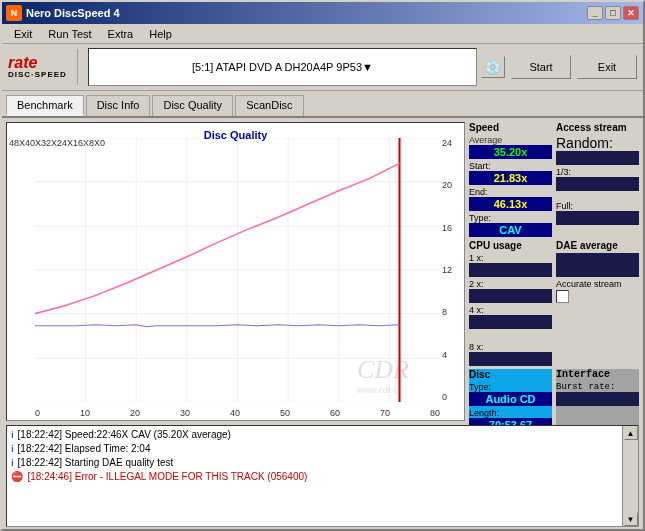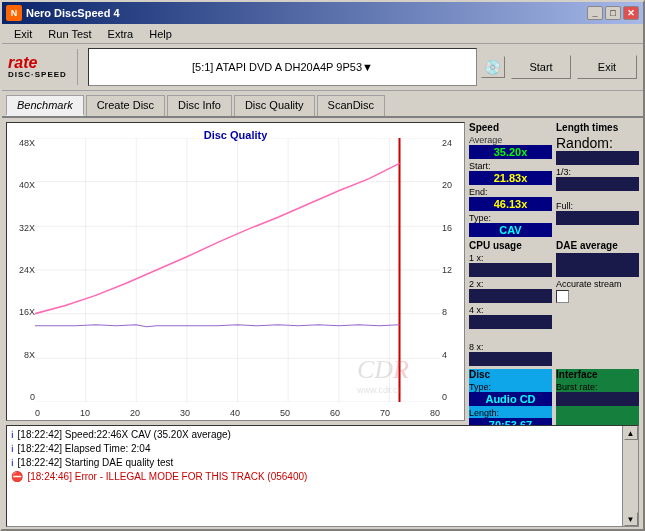--- a/index.html
+++ b/index.html
@@ -17,21 +17,21 @@
 
     
     .menu-bar { background: #d4d0c8; height: 20px; display: flex; align-items: center; padding: 0 4px; border-bottom: 1px solid #a0a0a0; }
     .menu-item { padding: 2px 8px; font-size: 11px; cursor: pointer; }
     .drive-combo { border: 1px inset #a0a0a0; background: white; padding: 2px 4px; font-size: 11px; flex: 1; height: 22px; display: flex; align-items: center; justify-content: space-between; cursor: pointer; }
     .drive-icon-btn { width: 24px; height: 24px; border: 1px outset #d4d0c8; background: #d4d0c8; display: flex; align-items: center; justify-content: center; cursor: pointer; }
 
     
     .action-btn { min-width: 60px; height: 24px; border: 1px outset #d4d0c8; background: #d4d0c8; padding: 0 8px; cursor: pointer; font-size: 11px; }
     .tab { padding: 3px 10px; border: 1px solid #a0a0a0; border-bottom: none; background: #d4d0c8; cursor: pointer; font-size: 11px; margin-right: 2px; }
-    .tab.active { background: #f0f0f0; border-bottom: 2px solid #f0f0f0; z-index: 1; font-style: italic; }
+    .tab.active { background: #f0f0f0; border-bottom: 2px solid #f0f0f0; z-index: 1; }
     .log-entry { display: flex; align-items: flex-start; gap: 4px; font-size: 10px; line-height: 14px; }
 
     
     .window { border: 2px outset #d4d0c8; background: #d4d0c8; width: 645px; height: 531px; display: flex; flex-direction: column; }
 
     
     .val-green { background: #000080; color: #00ff00; font-weight: bold; font-size: 11px; padding: 1px 4px; text-align: center; display: block; }
     .val-yellow { background: #000080; color: #ffff00; font-weight: bold; font-size: 11px; padding: 1px 4px; text-align: center; display: block; }
     .val-cyan { background: #000080; color: #00ffff; font-weight: bold; font-size: 11px; padding: 1px 4px; text-align: center; display: block; }
     .val-dark { background: #1a1a4a; height: 14px; display: block; }
@@ -81,33 +81,32 @@
       <div class="drive-icon-btn" style="width:24px; height:22px; border:1px outset #d4d0c8; background:#d4d0c8; display:flex; align-items:center; justify-content:center; cursor:pointer;">
         <span style="font-size:14px;">💿</span>
       </div>
     </div>
     <button class="action-btn">Start</button>
     <button class="action-btn">Exit</button>
   </div>
 
   <div style="display:flex; padding:4px 4px 0; background:#d4d0c8; border-bottom:2px solid #808080;">
     <div class="tab active">Benchmark</div>
-    <div class="tab">Create Disc</div>
     <div class="tab">Disc Info</div>
     <div class="tab">Disc Quality</div>
     <div class="tab">ScanDisc</div>
   </div>
 
   <div style="display:flex; flex:1; padding:4px; gap:4px; background:#d4d0c8; overflow:hidden; height:300px;">
 
     <div style="flex:1; background:white; border:1px inset #888; position:relative; overflow:hidden;">
 
       <div style="position:absolute; top:6px; left:50%; transform:translateX(-50%); font-size:11px; font-weight:bold; color:#0000aa; z-index:2;">Disc Quality</div>
 
-      <div style="position:absolute; left:2px; top:15px; bottom:18px; width:26px; display:flex; flex-direction:column; justify-content:space-between; font-size:9px; color:#333; text-align:right;">
+      <div style="position:absolute; left:2px; top:15px; bottom:18px; width:26px; display:flex; justify-content:space-between; font-size:9px; color:#333; text-align:right;">
         <span>48X</span>
         <span>40X</span>
         <span>32X</span>
         <span>24X</span>
         <span>16X</span>
         <span>8X</span>
         <span>0</span>
       </div>
 
       <div style="position:absolute; right:2px; top:15px; bottom:18px; width:20px; display:flex; flex-direction:column; justify-content:space-between; font-size:9px; color:#333; text-align:left;">
@@ -178,21 +177,21 @@
             <span style="font-size:9px;">End:</span>
           </div>
           <div class="val-yellow">46.13x</div>
           <div style="display:flex; justify-content:space-between; align-items:center; margin-top:2px;">
             <span style="font-size:9px;">Type:</span>
           </div>
           <div class="val-cyan">CAV</div>
         </div>
 
         <div style="flex:1; background:#d4d0c8;">
-          <div style="font-weight:bold; font-size:10px; margin-bottom:2px;">Length times</div>
+          <div style="font-weight:bold; font-size:10px; margin-bottom:2px;">Access stream</div>
           <div style="font-size:14px;">Random:</div>
           <div class="val-dark"></div>
           <div style="font-size:9px; margin-top:2px;">1/3:</div>
           <div class="val-dark"></div>
           <div style="font-size:9px; margin-top:10px;">Full:</div>
           <div class="val-dark"></div>
         </div>
       </div>
 
       <div style="display:flex; gap:4px;">
@@ -222,21 +221,21 @@
       <div style="display:flex; gap:4px;">
 
         <div style="flex:1; background:#0ea5e9;">
           <div style="font-weight:bold; font-size:10px; margin-bottom:2px;">Disc</div>
           <div style="font-size:9px;">Type:</div>
           <div class="val-cyan">Audio CD</div>
           <div style="font-size:9px; margin-top:2px;">Length:</div>
           <div class="val-cyan">70:53.67</div>
         </div>
 
-        <div style="flex:1; background:#15803d;">
+        <div style="flex:1; background:#a3a3a3;font-family:Liberation Mono, monospace;">
           <div style="font-weight:bold; font-size:10px; margin-bottom:2px;">Interface</div>
           <div style="font-size:9px;">Burst rate:</div>
           <div class="val-dark" style="height:14px;"></div>
         </div>
       </div>
     </div>
   </div>
 
   <div style="margin:0 4px 2px 4px; border:1px inset #888; background:white; height:102px; overflow:hidden; position:relative;">
     <div style="height:100%; overflow-y:scroll;">

